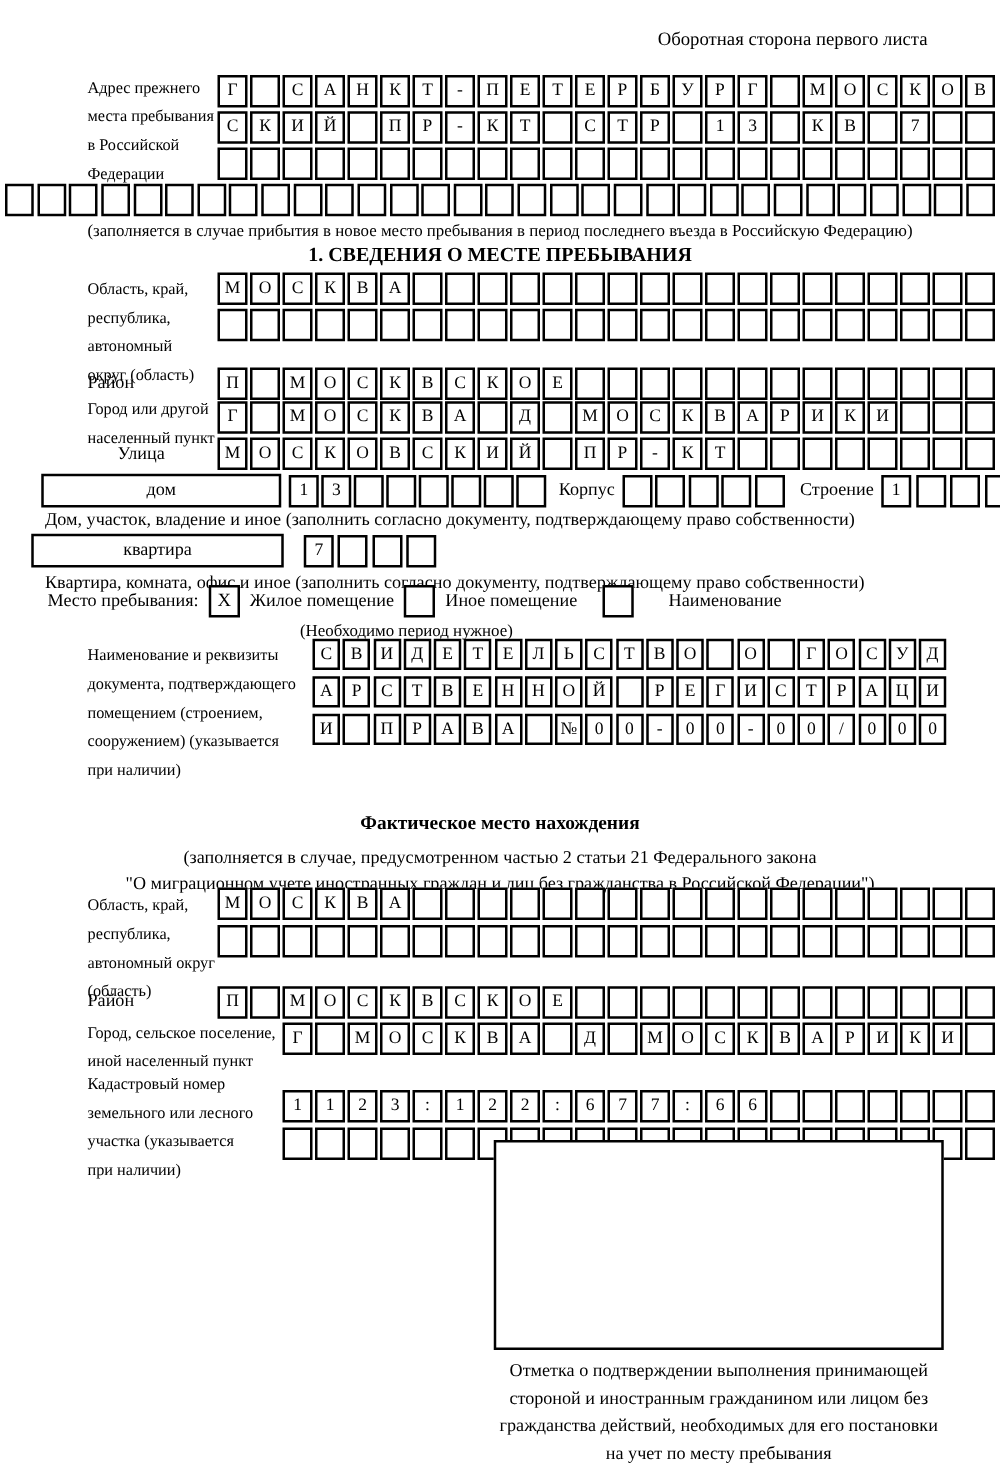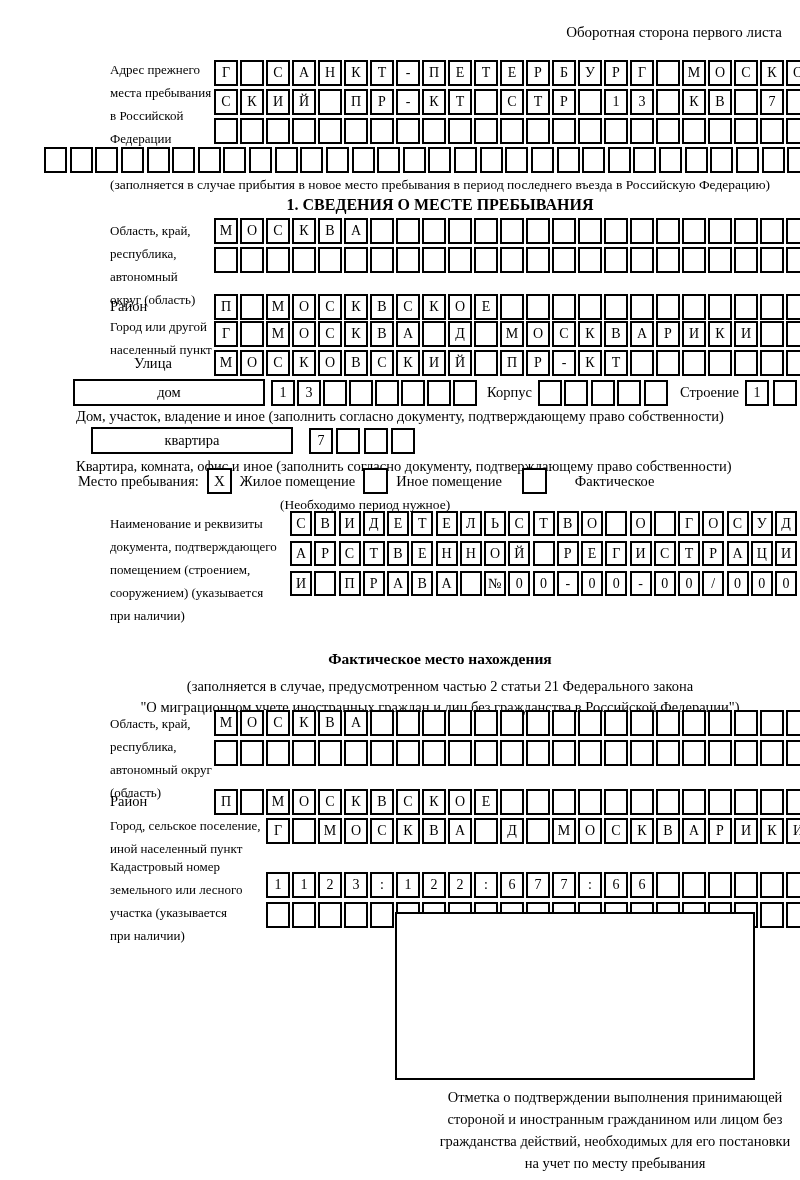--- a/index.html
+++ b/index.html
@@ -1,18 +1,18 @@
 <!DOCTYPE html>
 <html><head>
 <meta charset="utf-8">
 <style>
   html,body { margin:0; padding:0; background:#fff; }
   body { width:800px; font-family:"Liberation Serif","DejaVu Serif",serif; color:#000; }
   .page { position:relative; width:800px; height:1180px; overflow:hidden; background:#fff; }
-  .abs { position:absolute;padding-left:40px; }
+  .abs { position:absolute; }
 
   
   .cellrow { display:flex; justify-content:space-between; height:26px; }
   .cell {
     box-sizing:border-box; width:24px; height:26px; border:2px solid #000;
     display:flex; align-items:center; justify-content:center;
     font-size:14px; line-height:1; background:#fff; flex:0 0 auto;
   }
   .cellrow.narrow .cell { width:23px; }
   .cellrow.doc .cell { width:22px; height:25px; }
@@ -337,39 +337,39 @@
     <div class="single-label" style="margin-left:6px;">Строение</div>
     <div class="cellrow" style="width:107px;">
         <span class="cell">1</span>
         <span class="cell"></span>
         <span class="cell"></span>
         <span class="cell"></span>
       </div>
   </div>
   <div class="abs single-label" style="left:36px;top:408px;">Дом, участок, владение и иное (заполнить согласно документу, подтверждающему право собственности)</div>
 
-  <div class="abs inline-row" style="left:51px;top:427px;gap:16px;">
+  <div class="abs inline-row" style="left:25px;top:427px;gap:16px;">
     <div class="widebox" style="width:202px;">квартира</div>
     <div class="cellrow" style="width:106px;">
         <span class="cell">7</span>
         <span class="cell"></span>
         <span class="cell"></span>
         <span class="cell"></span>
       </div>
   </div>
   <div class="abs single-label" style="left:36px;top:458px;">Квартира, комната, офис и иное (заполнить согласно документу, подтверждающему право собственности)</div>
 
   <div class="abs inline-row" style="left:38px;top:468px;gap:8px;">
     <div class="single-label">Место пребывания:</div>
     <div class="checkbox">X</div>
     <div class="single-label">Жилое помещение</div>
     <div class="checkbox"></div>
     <div class="single-label">Иное помещение</div>
     <div class="checkbox" style="margin-left:12px;"></div>
-    <div class="single-label" style="margin-left:20px;">Фактическое</div>
+    <div class="single-label" style="margin-left:20px;">Наименование</div>
   </div>
   <div class="abs small-note" style="left:240px;top:497px;">(Необходимо период нужное)</div>
 
   <div class="abs label-col" style="left:70px;top:512px;">
       <div>Наименование и реквизиты</div>
       <div>документа, подтверждающего</div>
       <div>помещением (строением,</div>
       <div>сооружением) (указывается</div>
       <div>при наличии)</div>
     </div>

